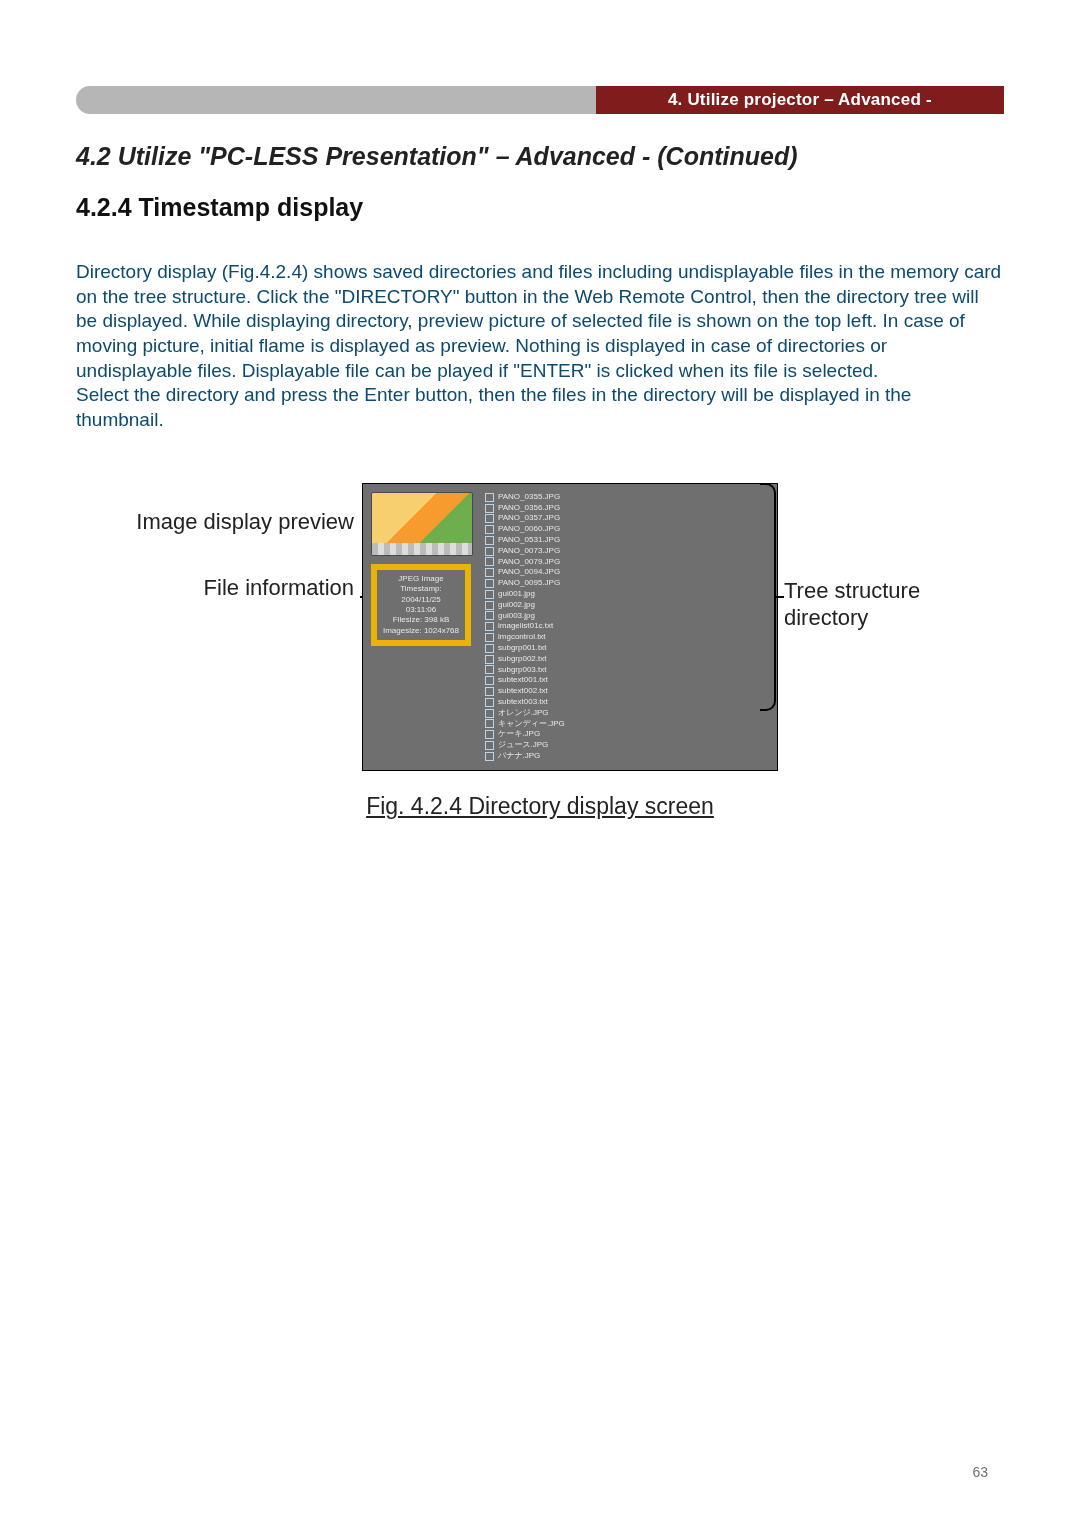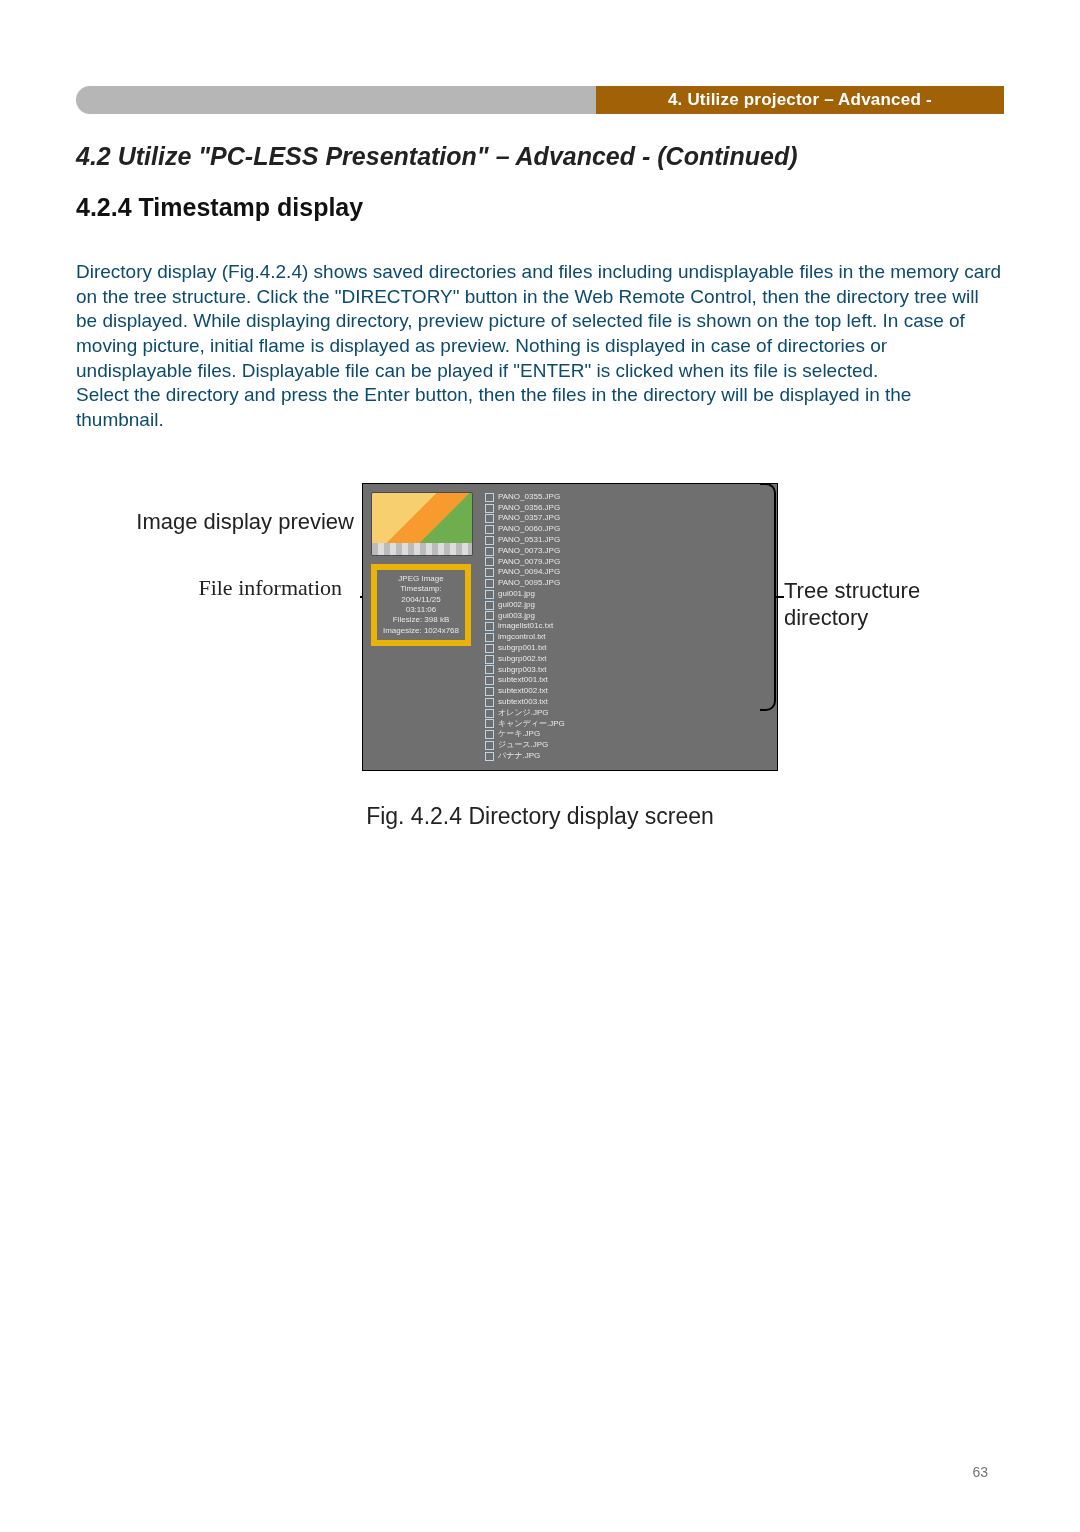--- a/index.html
+++ b/index.html
@@ -25,21 +25,21 @@
     display: flex;
     border-radius: 14px 0 0 14px;
     overflow: hidden;
   }
   .header-left {
     flex: 0 0 56%;
     background: #b6b6b6;
   }
   .header-right {
     flex: 1;
-    background: #a16207;
+    background: #7f1d1d;
     color: #fff;
     font-weight: bold;
     font-size: 17px;
     display: flex;
     align-items: center;
     justify-content: center;
     letter-spacing: 0.2px;
   }
   .subsection-title {
     margin-top: 28px;
@@ -79,24 +79,23 @@
   .left-labels .lbl-preview {
     position: absolute;
     top: 26px;
     right: 8px;
     text-align: center;
     white-space: nowrap;
   }
   .left-labels .lbl-info {
     position: absolute;
     top: 92px;
-    right: 20px;
+    right: 8px;
     text-align: right;
     white-space: nowrap;
-    font-family: Liberation Serif, serif;
   }
   .pointer-line {
     position: absolute;
     top: 38px;
     right: -26px;
     width: 26px;
     height: 2px;
     background: #000;
   }
   .brace-left {
@@ -218,21 +217,22 @@
   .right-labels .lbl-tree {
     position: absolute;
     top: 94px;
     left: 6px;
     line-height: 1.25;
   }
   .fig-caption {
     text-align: center;
     font-size: 23px;
     color: #222;
-    margin-top: 32px;
+    margin-top: 22px;
+    text-decoration: underline;
   }
   .page-number {
     position: absolute;
     bottom: 52px;
     right: 92px;
     font-size: 14px;
     color: #737373;
   }
 </style>
 </head>

